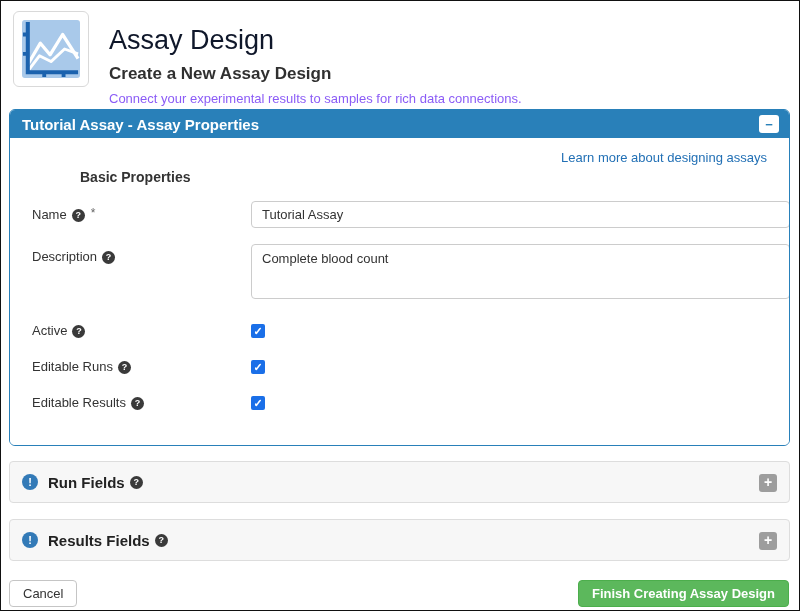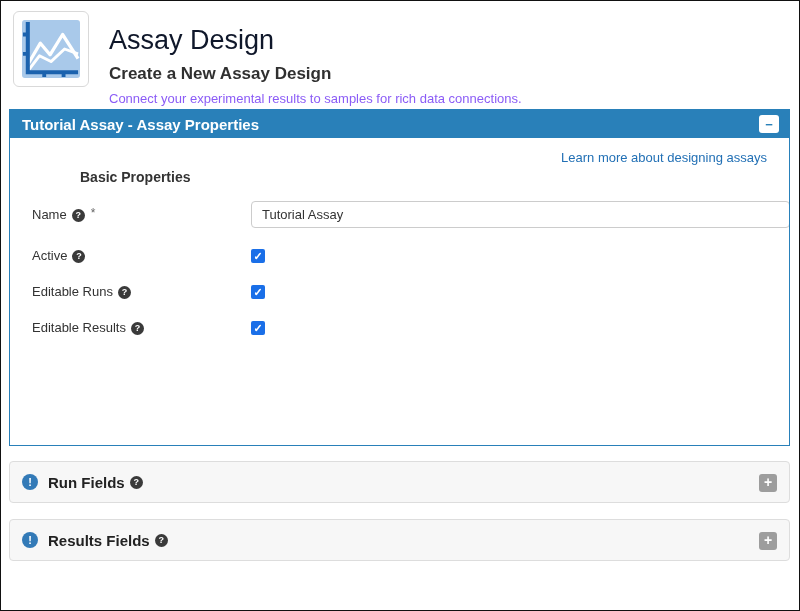--- a/index.html
+++ b/index.html
@@ -27,21 +27,21 @@
   }
   .icon-card svg { display: block; width: 58px; height: 58px; }
   .header-text { margin-left: 20px; padding-top: 2px; }
   .page-title { font-size: 27px; font-weight: 400; color: #0f172a; line-height: 1.15; margin-top: 12px; }
   .page-subtitle { font-size: 17px; font-weight: 700; color: #303030; margin-top: 8px; }
   .page-desc { font-size: 13px; color: #8b5cf6; margin-top: 7px; }
 
   
   .panel-wrap { margin: 8px 9px 0 8px; }
   .main-panel {
-    border: 1px solid #2980b9; border-radius: 0;
+    border: 1px solid #2980b9; border-radius: 6px;
     overflow: hidden;
   }
   .main-panel-header {
     background: #2980b9; color: #fff;
     font-size: 15px; font-weight: 700;
     padding: 6px 12px; height: 28px;
     position: relative;
     display: flex; align-items: center;
     cursor: pointer;
   }
@@ -184,20 +184,28 @@
 
         <div class="form-row">
           <div class="label-col">
             <span>Name</span><span class="help-icon">?</span><span class="required-star">*</span>
           </div>
           <div class="control-col">
             <input class="text-input" type="text" value="Tutorial Assay" style="">
           </div>
         </div>
 
+        <div class="form-row">
+          <div class="label-col">
+            <span>Description</span><span class="help-icon">?</span>
+          </div>
+          <div class="control-col">
+            <textarea class="text-area" style="">Complete blood count</textarea>
+          </div>
+        </div>
 
         <div class="form-row check-row">
           <div class="label-col">
             <span>Active</span><span class="help-icon">?</span>
           </div>
           <div class="control-col">
             <span class="checkbox">✓</span>
           </div>
         </div>
 
@@ -231,14 +239,18 @@
     <span class="expand-btn"><span>+</span></span>
   </div>
 
   <div class="collapsed-panel">
     <span class="info-icon">!</span>
     <span class="collapsed-title">Results Fields</span>
     <span class="help-icon">?</span>
     <span class="expand-btn"><span>+</span></span>
   </div>
 
+  <div class="footer">
+    <button class="btn btn-cancel">Cancel</button>
+    <button class="btn btn-finish">Finish Creating Assay Design</button>
+  </div>
 
 </div>
 
 </body></html>

